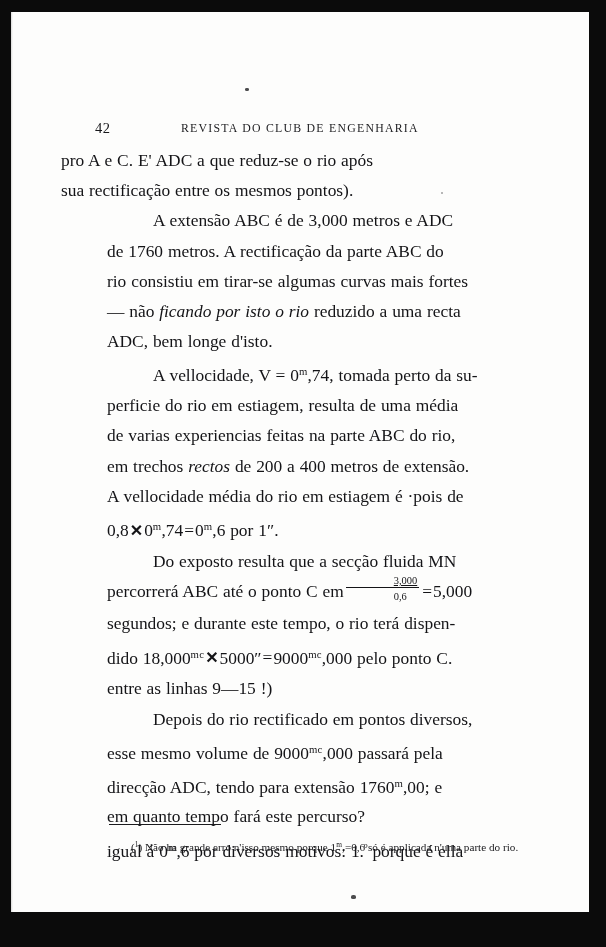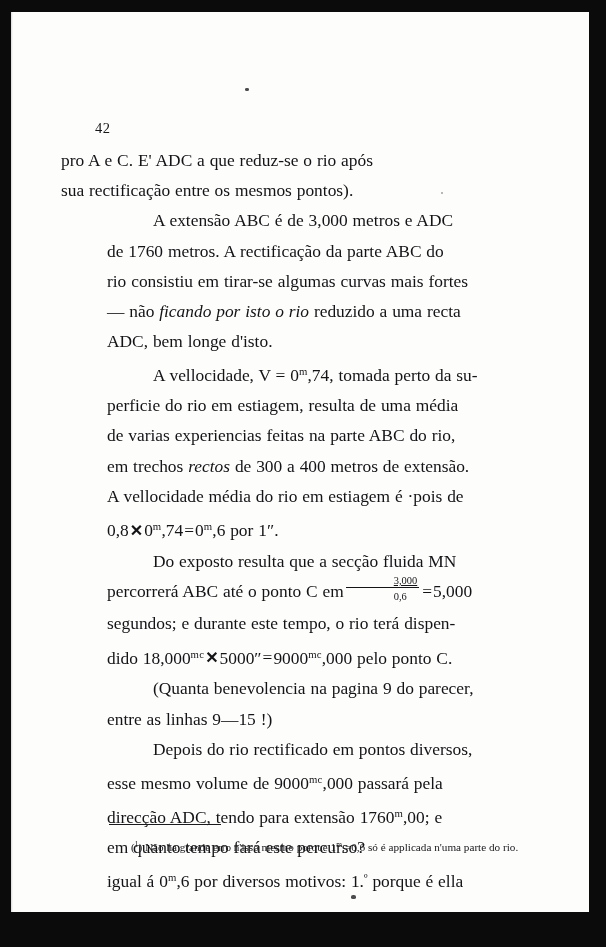--- a/index.html
+++ b/index.html
@@ -165,20 +165,21 @@
 </style>
 </head>
 <body>
 
 <div id="scan-frame">
 
   <div id="page">
 
     <div id="running-head">
       <span id="folio">42</span>
+      <span id="head-title">REVISTA DO CLUB DE ENGENHARIA</span>
     </div>
 
     <div id="body-text">
 
       <p class="para">
         <span class="line">pro A e C. E' ADC a que reduz-se o rio após</span>
         <span class="line">sua rectificação entre os mesmos pontos).</span>
       </p>
 
       <p class="para indent">
@@ -186,34 +187,33 @@
         <span class="line">de 1760 metros. A rectificação da parte ABC do</span>
         <span class="line">rio consistiu em tirar-se algumas curvas mais fortes</span>
         <span class="line"><span>— não </span><i class="it">ficando por isto o rio</i><span> reduzido a uma recta</span></span>
         <span class="line">ADC, bem longe d'isto.</span>
       </p>
 
       <p class="para indent">
         <span class="line" style="margin-left:46px"><span>A vellocidade, V = 0</span><sup class="unit">m</sup><span>,74, tomada perto da su-</span></span>
         <span class="line">perficie do rio em estiagem, resulta de uma média</span>
         <span class="line">de varias experiencias feitas na parte ABC do rio,</span>
-        <span class="line"><span>em trechos </span><i class="it">rectos</i><span> de 300 a 400 metros de extensão.</span></span>
+        <span class="line"><span>em trechos </span><i class="it">rectos</i><span> de 200 a 400 metros de extensão.</span></span>
         <span class="line">A vellocidade média do rio em estiagem é ·pois de</span>
         <span class="line"><span>0,8</span><span class="times">✕</span><span>0</span><sup class="unit">m</sup><span>,74</span><span class="eq">=</span><span>0</span><sup class="unit">m</sup><span>,6 por 1″.</span></span>
       </p>
 
       <p class="para indent">
         <span class="line" style="margin-left:46px">Do exposto resulta que a secção fluida MN</span>
         <span class="line"><span>percorrerá ABC até o ponto C em</span><span class="frac"><span class="num">3,000</span><span class="den">0,6</span></span><span class="eq">=</span><span>5,000</span></span>
         <span class="line">segundos; e durante este tempo, o rio terá dispen-</span>
         <span class="line"><span>dido  18,000</span><sup class="unit">mc</sup><span class="times">✕</span><span>5000″</span><span class="eq">=</span><span>9000</span><sup class="unit">mc</sup><span>,000  pelo ponto  C.</span></span>
       </p>
 
       <p class="para indent">
-        <span class="line" style="margin-left:46px">(Quanta benevolencia na pagina 9 do parecer,</span>
         <span class="line">entre as linhas 9—15 !)</span>
       </p>
 
       <p class="para indent">
         <span class="line" style="margin-left:46px">Depois do rio rectificado em pontos diversos,</span>
         <span class="line"><span>esse mesmo volume de 9000</span><sup class="unit">mc</sup><span>,000 passará pela</span></span>
         <span class="line"><span>direcção ADC, tendo para extensão 1760</span><sup class="unit">m</sup><span>,00; e</span></span>
         <span class="line">em quanto tempo fará este percurso?</span>
       </p>
 

